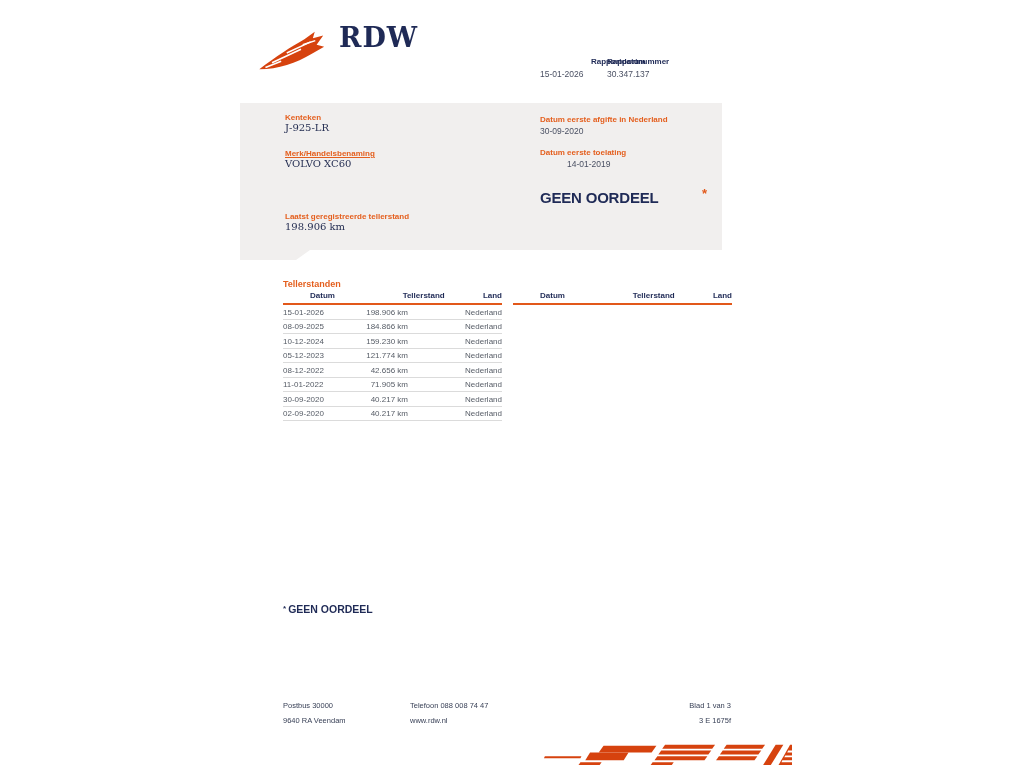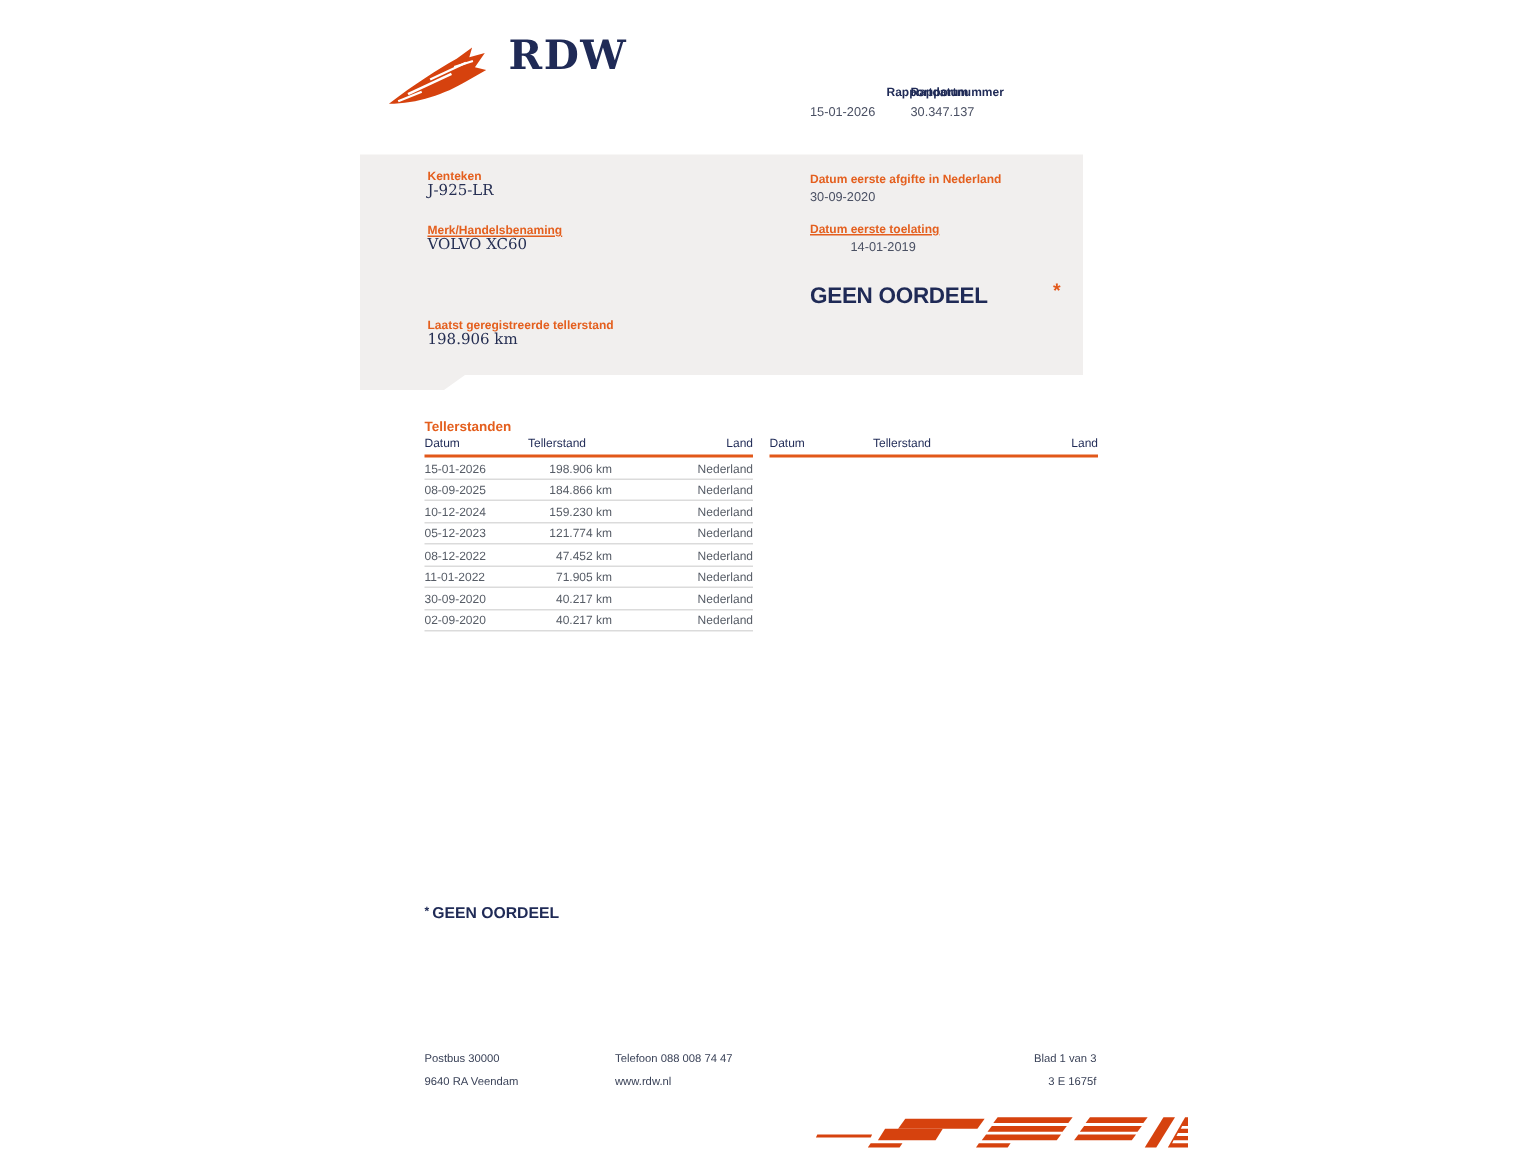--- a/index.html
+++ b/index.html
@@ -60,21 +60,21 @@
   }
   .field-value-small { font-size: 8.5px; color: #4a5063; }
   #kenteken-label   { left: 285px; top: 113px; }
   #kenteken-value   { left: 285px; top: 122px; }
   #merk-label       { left: 285px; top: 149px; text-decoration: underline; }
   #merk-value       { left: 285px; top: 158px; }
   #teller-label     { left: 285px; top: 212px; }
   #teller-value     { left: 285px; top: 221px; }
   #afgifte-label    { left: 540px; top: 115px; }
   #afgifte-value    { left: 540px; top: 126px; }
-  #toelating-label  { left: 540px; top: 148px; text-decoration: underline; }
+  #toelating-label  { left: 540px; top: 148px; }
   #toelating-value  { left: 540px; top: 159px; margin-left: 27px; }
   #oordeel-value {
     left: 540px; top: 189px;
     font-size: 15px; font-weight: bold; letter-spacing: -0.2px;
     color: #1f2a56;
   }
   #oordeel-marker {
     left: 702px; top: 186px;
     font-size: 13px; font-weight: bold; color: #e2581a;
   }
@@ -86,21 +86,21 @@
   }
   .odo-table { top: 291px; width: 219px; }
   #odo-table-left  { left: 283px; }
   #odo-table-right { left: 513px; }
   .odo-head {
     display: flex;
     border-bottom: 2px solid #e2581a;
     padding-bottom: 3px;
   }
   .odo-head span {
-    font-size: 8px; font-weight: normal; color: #1f2a56;
+    font-size: 8px; font-weight: bold; color: #1f2a56; margin-left: 27px;
   }
   .odo-row {
     display: flex;
     align-items: flex-end;
     height: 14.5px;
     border-bottom: 1px solid #dbdbdb;
     padding-bottom: 2px;
   }
   .odo-row span { font-size: 8px; color: #565c66; }
   .c-datum { width: 69px; text-align: left; }
@@ -188,21 +188,21 @@
       <span class="c-tell">159.230 km</span>
       <span class="c-land">Nederland</span>
     </div>
     <div class="odo-row">
       <span class="c-datum">05-12-2023</span>
       <span class="c-tell">121.774 km</span>
       <span class="c-land">Nederland</span>
     </div>
     <div class="odo-row">
       <span class="c-datum">08-12-2022</span>
-      <span class="c-tell">47.452 km</span>
+      <span class="c-tell">42.656 km</span>
       <span class="c-land">Nederland</span>
     </div>
     <div class="odo-row">
       <span class="c-datum">11-01-2022</span>
       <span class="c-tell">71.905 km</span>
       <span class="c-land">Nederland</span>
     </div>
     <div class="odo-row">
       <span class="c-datum">30-09-2020</span>
       <span class="c-tell">40.217 km</span>

